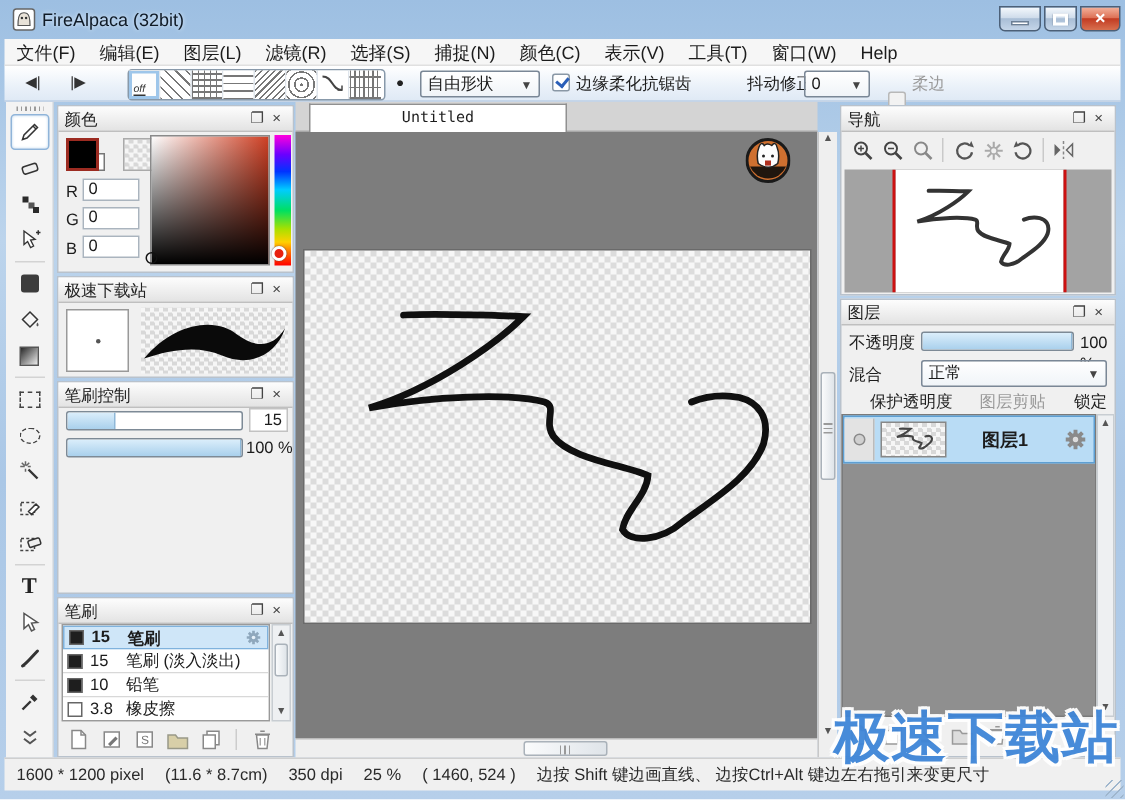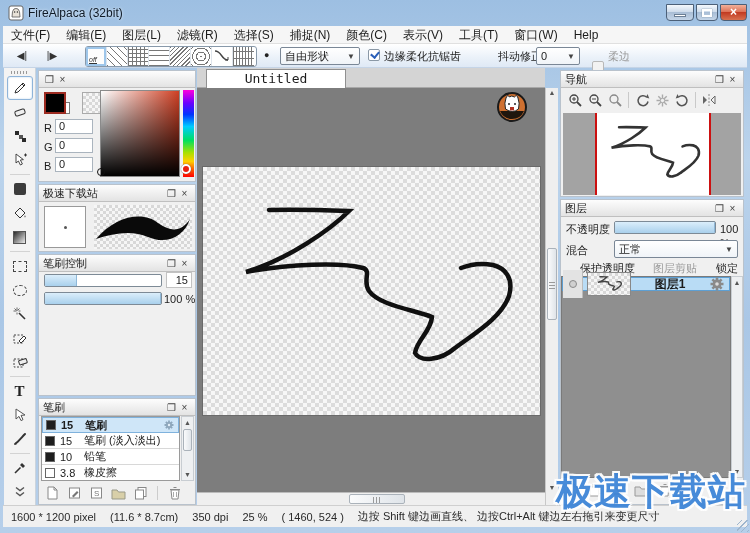--- a/index.html
+++ b/index.html
@@ -76,22 +76,22 @@
   .brush-row.sel { background:#cfe6f8; border:1px solid #7fb2dd; font-weight:bold; }
   .swatch { width:10px; height:10px; border:1px solid #666; background:#1e1e1e; margin-right:5px; }
   .swatch.white { background:#fff; }
   .bsize { width:24px; }
   .mini-btn { width:17px; height:16px; display:flex; align-items:center; justify-content:center; }
   .sb { background:#eef0f2; border:1px solid #c8cdd2; }
   .sb .ar { font-size:7px; color:#555; text-align:center; line-height:11px; display:block; }
   .sb-thumb { background:linear-gradient(90deg,#fafbfc,#dfe4e9); border:1px solid #aab2ba; border-radius:2px; }
   
   .tabbar { left:197px; top:68px; width:348px; height:20px; background:#d4d4d4; border-bottom:1px solid #a8a8a8; }
-  .tab { left:206px; top:69px; width:140px; height:19px; background:#fff; border:1px solid #909090; border-bottom:none;
-         font-family:"DejaVu Sans Mono", monospace; font-size:13px; text-align:center; line-height:18px; }
+  .tab { left:206px; top:69px; width:172px; height:19px; background:#fff; border:1px solid #909090; border-bottom:none;
+         font-family:"DejaVu Sans Mono", monospace; font-size:10px; text-align:center; line-height:18px; }
   .viewport { left:197px; top:88px; width:348px; height:404px; background:#7d7d7d; overflow:hidden; }
   .hscroll { left:197px; top:492px; width:348px; height:13px; background:#efefef; border-top:1px solid #bbb; }
   .vscroll { left:545px; top:88px; width:13px; height:417px; background:#efefef; border-left:1px solid #c8c8c8; }
   .griplines { background:repeating-linear-gradient(90deg,#9a9a9a 0 1px,transparent 1px 3px); }
   .vgriplines { background:repeating-linear-gradient(0deg,#9a9a9a 0 1px,transparent 1px 3px); }
   
   .nav-iconbtn { width:20px; height:20px; display:flex; align-items:center; justify-content:center; }
   .vsep { width:1px; height:16px; background:#c9c9c9; margin:2px 3px; }
   .layer-row { display:flex; align-items:center; }
   
@@ -270,20 +270,21 @@
     </div>
     <div class="tool">
       <svg width="14" height="12" viewBox="0 0 14 12">
           <path d="M3 1.5 l4 3 4-3 M3 6.5 l4 3 4-3" stroke="#555" fill="none" stroke-width="1.4"></path>
         </svg>
     </div>
   </div>
 
   <div class="abs panel" style="left:38px;top:70px;width:158px;height:112px">
     <div class="phead">
+      <span class="ptitle">颜色</span>
       <span class="hbtn">❐</span>
       <span class="hbtn">×</span>
     </div>
   </div>
   <div class="abs" style="left:58px;top:102px;width:12px;height:12px;border:1px solid #777;background:#fff"></div>
   <div class="abs" style="left:44px;top:92px;width:22px;height:22px;background:#000;border:2px solid #9c2b21"></div>
   <div class="abs chk-s" style="left:82px;top:92px;width:22px;height:22px;border:1px solid #aaa"></div>
   <div class="abs lbl" style="left:44px;top:121px">R</div>
   <div class="abs rgb-input" style="left:55px;top:119px">0</div>
   <div class="abs lbl" style="left:44px;top:140px">G</div>
@@ -522,21 +523,21 @@
     <span class="dd-arrow">▼</span>
     <span>正常</span>
   </div>
   <div class="abs cb" style="left:566px;top:261px;width:11px;height:11px"></div>
   <div class="abs lbl" style="left:580px;top:261px">保护透明度</div>
   <div class="abs cb disabled" style="left:639px;top:261px;width:11px;height:11px"></div>
   <div class="abs lbl gray" style="left:653px;top:261px">图层剪贴</div>
   <div class="abs cb" style="left:702px;top:261px;width:11px;height:11px"></div>
   <div class="abs lbl" style="left:716px;top:261px">锁定</div>
   <div class="abs" style="left:561px;top:276px;width:170px;height:202px;background:#8f8f8f;border:1px solid #7a7a7a">
-    <div class="layer-row" style="height:14px;background:#b9dcf5;border:1px solid #5d9fd3">
+    <div class="layer-row" style="height:32px;background:#b9dcf5;border:1px solid #5d9fd3">
       <div style="width:20px;height:28px;background:#e3e3e3;border-right:1px solid #bbb;display:flex;align-items:center;justify-content:center">
         <div style="width:8px;height:8px;border-radius:50%;border:1.5px solid #8a8a8a;background:#d0d0d0"></div>
       </div>
       <div class="chk-s" style="width:44px;height:24px;margin-left:4px;border:1px solid #888">
         <svg width="42" height="22" viewBox="0 0 337 248">
             <use href="#sq" stroke="#444" stroke-width="16" stroke-linecap="round"></use>
           </svg>
       </div>
       <span style="flex:1;text-align:center;font-weight:bold;font-size:12px">图层1</span>
       <svg width="16" height="16" viewBox="0 0 16 16" style="margin-right:4px">

